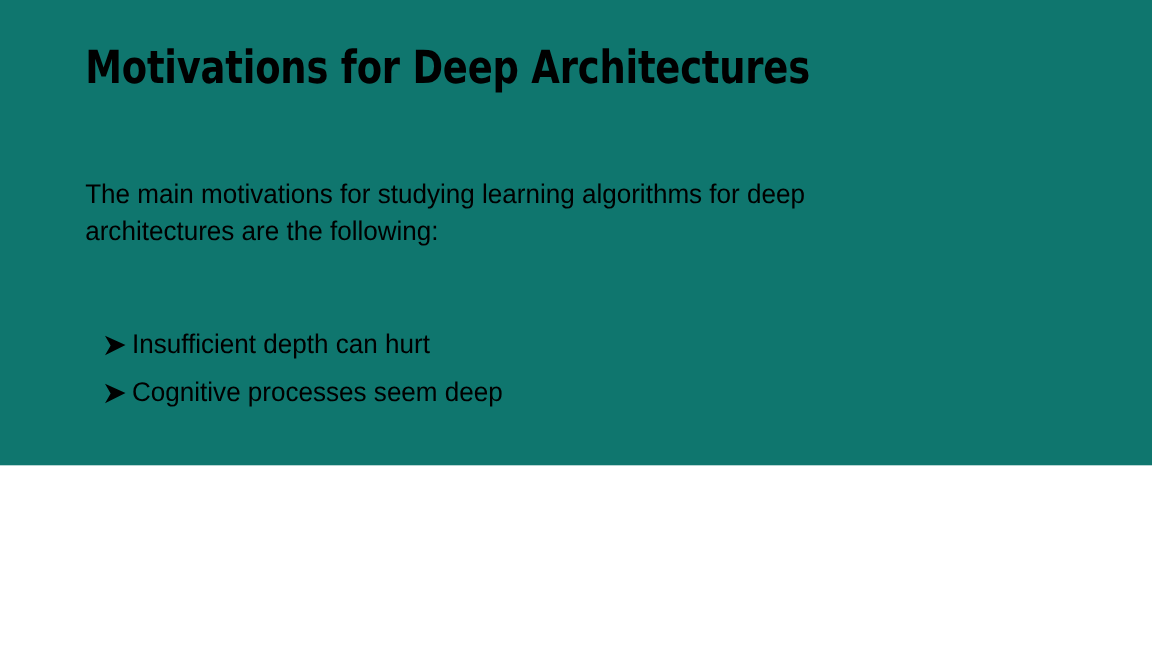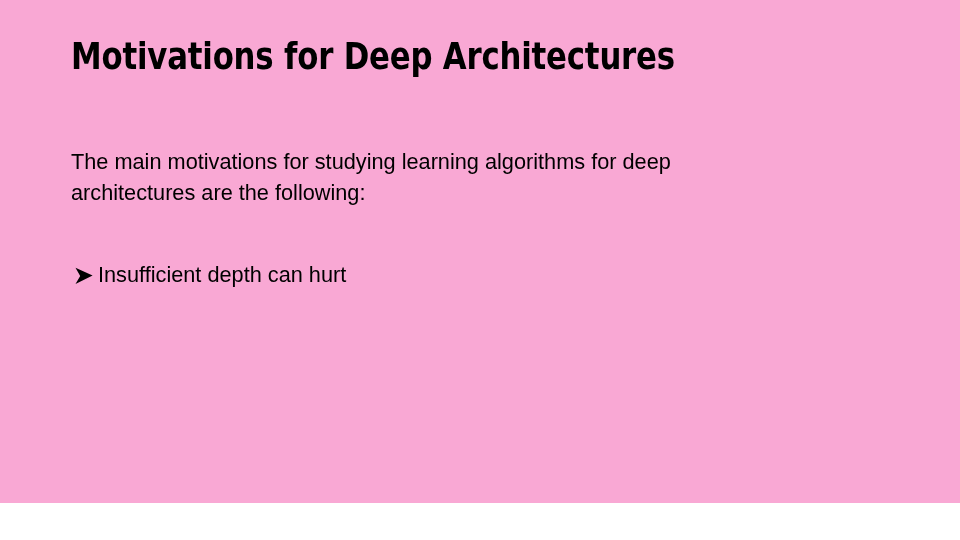--- a/index.html
+++ b/index.html
@@ -5,22 +5,22 @@
 <style>
   html, body {
     margin: 0;
     padding: 0;
     background: #ffffff;
   }
 
   #slide {
     position: relative;
     width: 960px;
-    height: 503px;
-    background: #f9a8d4;
+    height: 388px;
+    background: #0f766e;
     overflow: hidden;
     font-family: "Liberation Sans", "DejaVu Sans", sans-serif;
     color: #000000;
     -webkit-font-smoothing: antialiased;
   }
 
   
   .slide-title {
     position: absolute;
     left: 71px;
@@ -53,21 +53,21 @@
     transform: scaleX(0.965);
     transform-origin: left top;
   }
 
   
   .bullet-list {
     position: absolute;
     left: 68px;
     top: 257px;
     width: 760px;
-    margin: 4px;
+    margin: 16px;
     padding: 0;
     list-style: none;
   }
 
   .bullet-item {
     display: flex;
     align-items: flex-start;
     height: 40px;
     line-height: 28px;
     font-size: 22.5px;
@@ -111,16 +111,24 @@
     <li class="bullet-item">
       <span class="bullet-marker">
         <svg width="20" height="18" viewBox="0 0 20 18" aria-hidden="true">
           <path d="M1.5 0.8 L18.6 8.6 L1.5 17.0 L6.2 8.9 Z" fill="#000000"></path>
         </svg>
       </span>
       <span class="bullet-text">Insufficient depth can hurt</span>
     </li>
 
 
+    <li class="bullet-item">
+      <span class="bullet-marker">
+        <svg width="20" height="18" viewBox="0 0 20 18" aria-hidden="true">
+          <path d="M1.5 0.8 L18.6 8.6 L1.5 17.0 L6.2 8.9 Z" fill="#000000"></path>
+        </svg>
+      </span>
+      <span class="bullet-text">Cognitive processes seem deep</span>
+    </li>
 
   </ul>
 
 </div>
 
 </body></html>

